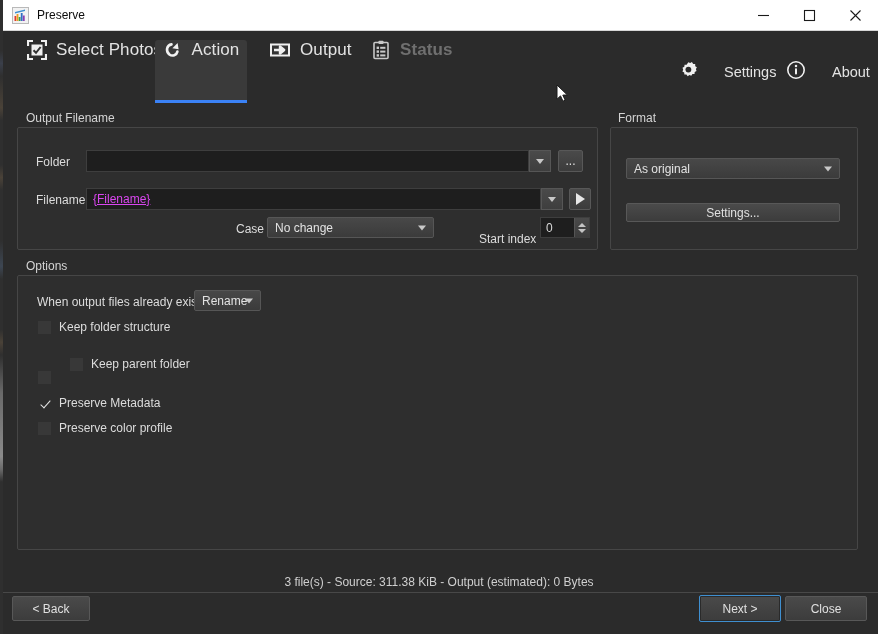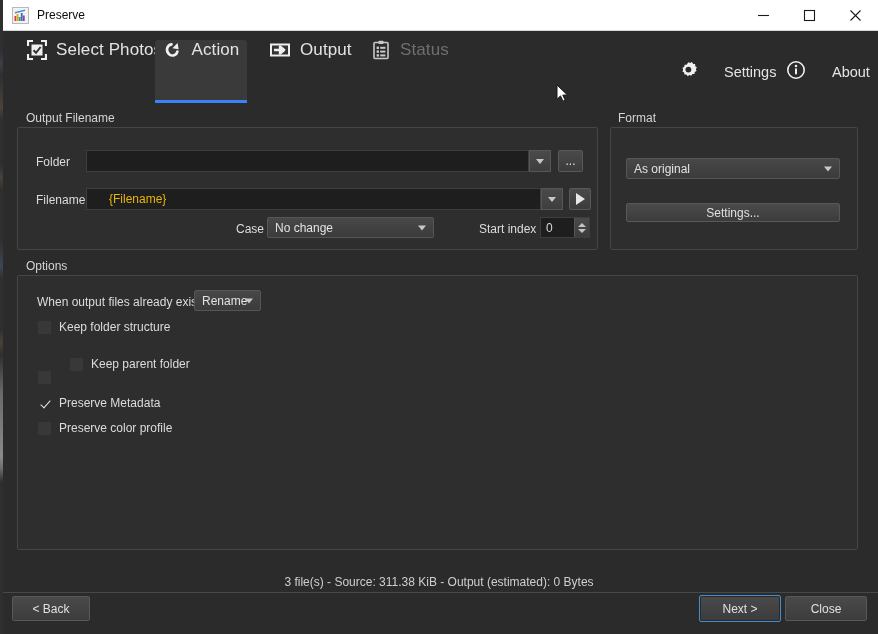--- a/index.html
+++ b/index.html
@@ -92,21 +92,21 @@
     box-sizing: border-box;
     color: #e3e3e3;
     font-size: 17px;
   }
   .tab .tlabel { margin-left: 9px; letter-spacing: 0.1px; }
   .tab.active {
     background: #3a3a3a;
     border-bottom: 3px solid #3b82f6;
     border-radius: 3px 3px 0 0;
   }
-  .tab.disabled { color: #6f6f6f; }
+  .tab.disabled { color: #6f6f6f; font-weight: bold; }
   #tab-select { left: 14px; }
   #tab-action { left: 155px; width: 92px; justify-content: center; }
   #tab-output { left: 256px; }
   #tab-status { left: 358px; }
 
   .rtab {
     position: absolute;
     top: 9px; height: 63px;
     display: flex;
     align-items: center;
@@ -149,27 +149,28 @@
     font-size: 12px;
     color: #dcdcdc;
     white-space: nowrap;
   }
 
   .textbox {
     position: absolute;
     background: #1e1e1e;
     border: 1px solid #3e3e3e;
     box-sizing: border-box;
-    color: #eab308;
-    font-size: 12px;
-    display: flex;
-    align-items: center;
-    padding-left: 22px;
+    color: #d946ef;
+    font-size: 12px;
+    display: flex;
+    align-items: center;
+    padding-left: 6px;
     overflow: hidden;
     white-space: nowrap;
+    text-decoration: underline;
   }
 
   .combo-arrow-btn {
     position: absolute;
     background: linear-gradient(to bottom, #4a4a4a, #3e3e3e);
     border: 1px solid #565656;
     box-sizing: border-box;
     display: flex;
     align-items: center;
     justify-content: center;
@@ -453,21 +454,21 @@
 <div class="pushbtn" style="left:569px; top:188px; width:22px; height:22px;">
   <span class="caret-right"></span>
 </div>
 
 <div class="lbl" style="left:236px; top:222px;">Case</div>
 <div class="combo" style="left:267px; top:217px; width:167px; height:21px;align-items:center;">
   <span>No change</span>
   <span class="cc caret-down"></span>
 </div>
 
-<div class="lbl" style="left:479px; top:222px;text-align:center;">Start index</div>
+<div class="lbl" style="left:479px; top:232px;text-align:center;">Start index</div>
 <div id="spin-box">
   <div id="spin-val">0</div>
   <div id="spin-btns">
     <span class="spin-up"></span>
     <span class="spin-dn"></span>
   </div>
 </div>
 
 <div class="group-title" id="g-format-title">Format</div>
 <div class="group-box" id="g-format"></div>

